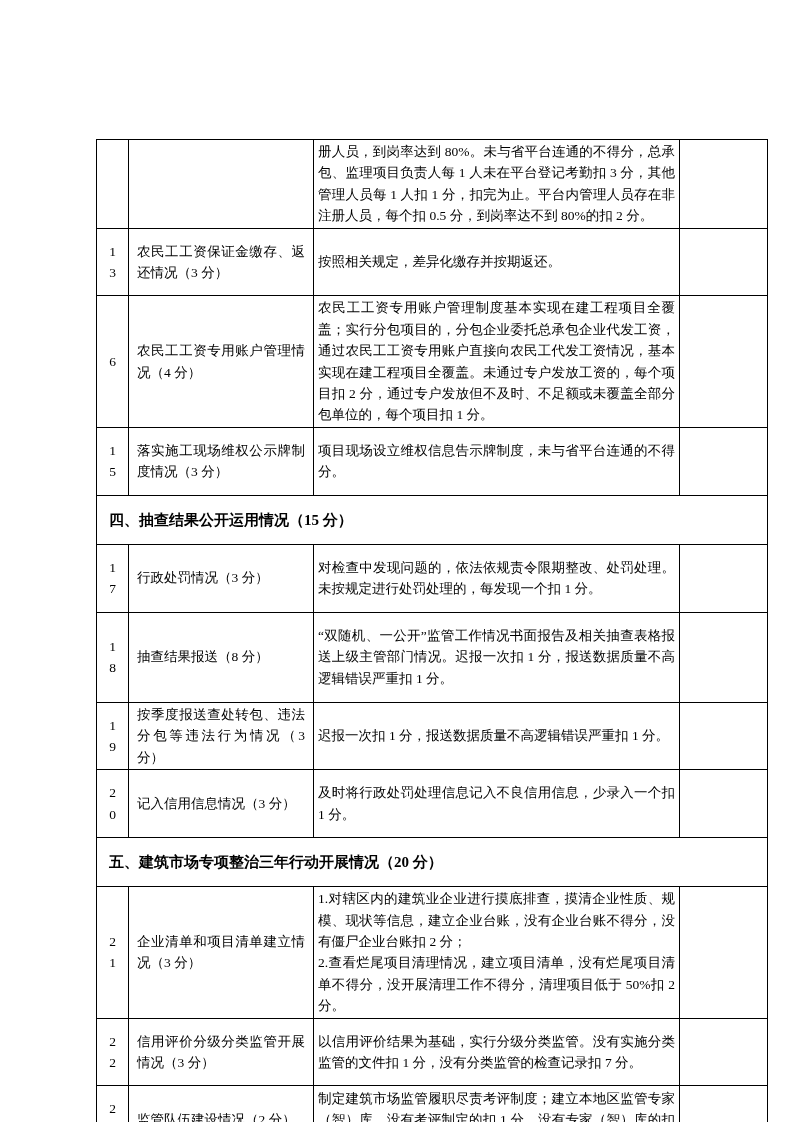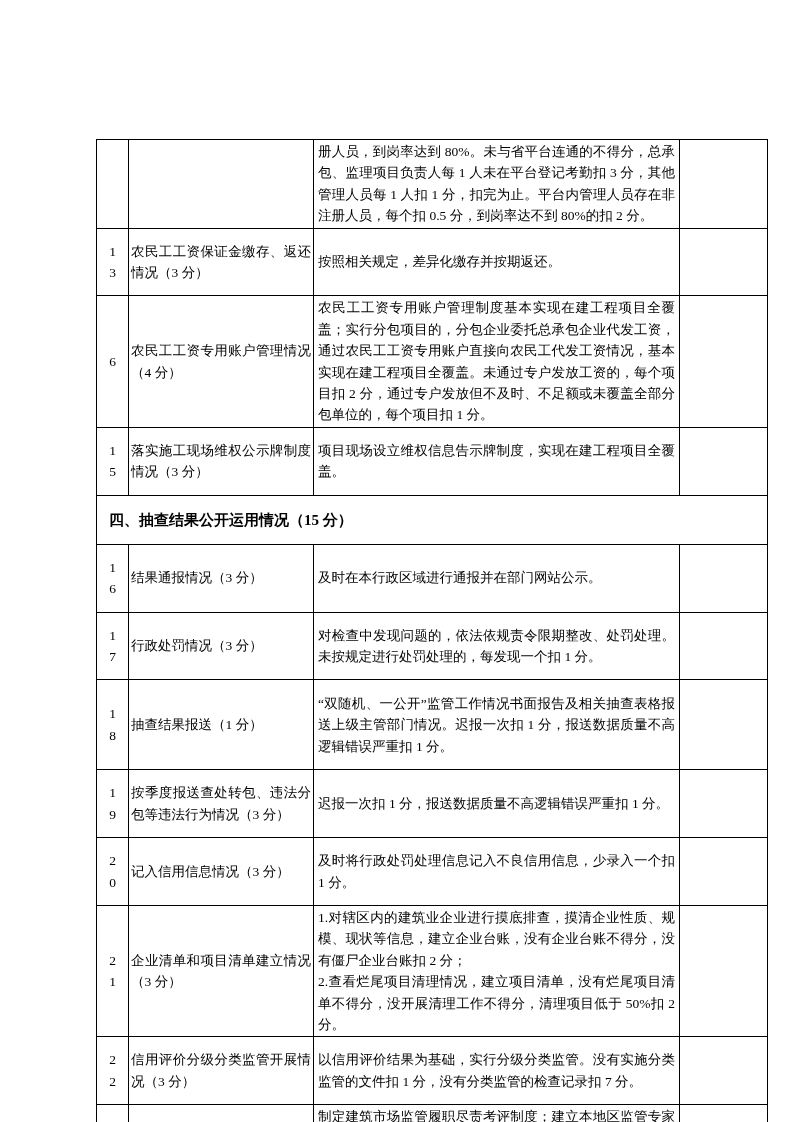--- a/index.html
+++ b/index.html
@@ -24,21 +24,21 @@
   }
   td {
     border: 1px solid #000000;
     font-size: 13.5px;
     line-height: 21.4px;
     vertical-align: middle;
     padding: 12px;
     word-break: break-all;
   }
   td.num  { text-align: center; }
-  td.item { text-align: justify; padding: 1px 2px; }
+  td.item { text-align: justify; padding: 1px 8px; }
   td.desc { text-align: justify; padding: 1px 4px; }
   td.score { }
   td.section {
     font-weight: bold;
     font-size: 15px;
     line-height: 24px;
   }
   
   .rh0  { height: 88px; }
   .rh1  { height: 44px; }
@@ -81,55 +81,52 @@
       </tr>
       <tr class="rh2">
         <td class="num">6</td>
         <td class="item">农民工工资专用账户管理情况（4 分）</td>
         <td class="desc">农民工工资专用账户管理制度基本实现在建工程项目全覆盖；实行分包项目的，分包企业委托总承包企业代发工资，通过农民工工资专用账户直接向农民工代发工资情况，基本实现在建工程项目全覆盖。未通过专户发放工资的，每个项目扣 2 分，通过专户发放但不及时、不足额或未覆盖全部分包单位的，每个项目扣 1 分。</td>
         <td class="score"></td>
       </tr>
       <tr class="rh3">
         <td class="num">15</td>
         <td class="item">落实施工现场维权公示牌制度情况（3 分）</td>
-        <td class="desc">项目现场设立维权信息告示牌制度，实现在建工程项目全覆盖。</td>
+        <td class="desc">项目现场设立维权信息告示牌制度，未与省平台连通的不得分。</td>
         <td class="score"></td>
       </tr>
       <tr class="rh4">
         <td class="section" colspan="4">四、抽查结果公开运用情况（15 分）</td>
-      </tr>
-      <tr class="rh5">
-        <td class="num">16</td>
-        <td class="item">结果通报情况（3 分）</td>
-        <td class="desc">及时在本行政区域进行通报并在部门网站公示。</td>
-        <td class="score"></td>
       </tr>
       <tr class="rh6">
         <td class="num">17</td>
         <td class="item">行政处罚情况（3 分）</td>
         <td class="desc">对检查中发现问题的，依法依规责令限期整改、处罚处理。未按规定进行处罚处理的，每发现一个扣 1 分。</td>
         <td class="score"></td>
       </tr>
       <tr class="rh7">
         <td class="num">18</td>
-        <td class="item">抽查结果报送（1 分）</td>
+        <td class="item">抽查结果报送（8 分）</td>
         <td class="desc">“双随机、一公开”监管工作情况书面报告及相关抽查表格报送上级主管部门情况。迟报一次扣 1 分，报送数据质量不高逻辑错误严重扣 1 分。</td>
         <td class="score"></td>
       </tr>
       <tr class="rh8">
         <td class="num">19</td>
         <td class="item">按季度报送查处转包、违法分包等违法行为情况（3 分）</td>
         <td class="desc">迟报一次扣 1 分，报送数据质量不高逻辑错误严重扣 1 分。</td>
         <td class="score"></td>
       </tr>
       <tr class="rh9">
         <td class="num">20</td>
         <td class="item">记入信用信息情况（3 分）</td>
         <td class="desc">及时将行政处罚处理信息记入不良信用信息，少录入一个扣 1 分。</td>
         <td class="score"></td>
+      </tr>
+      <tr class="rh10">
+        <td class="section" colspan="4">五、建筑市场专项整治三年行动开展情况（20 分）</td>
       </tr>
       <tr class="rh11">
         <td class="num">21</td>
         <td class="item">企业清单和项目清单建立情况（3 分）</td>
         <td class="desc">
           <div>1.对辖区内的建筑业企业进行摸底排查，摸清企业性质、规模、现状等信息，建立企业台账，没有企业台账不得分，没有僵尸企业台账扣 2 分；</div>
           <div>2.查看烂尾项目清理情况，建立项目清单，没有烂尾项目清单不得分，没开展清理工作不得分，清理项目低于 50%扣 2 分。</div>
         </td>
         <td class="score"></td>
       </tr>

